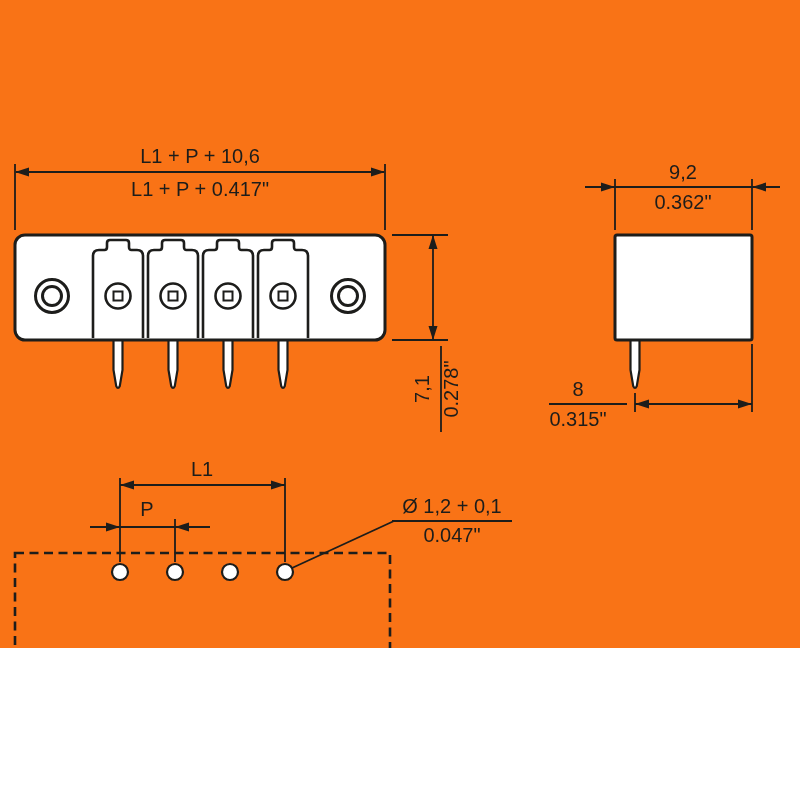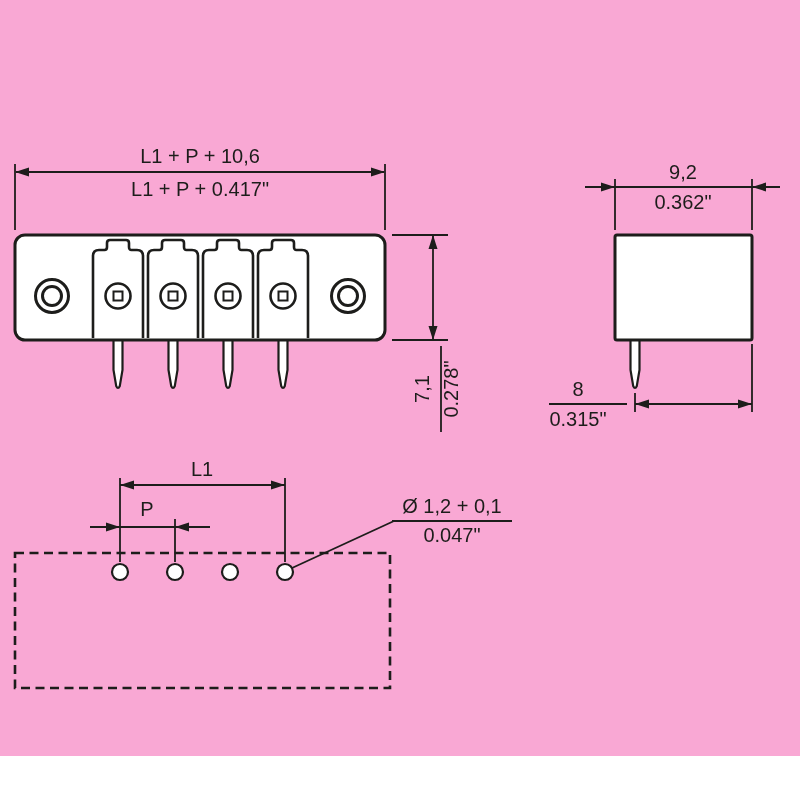--- a/index.html
+++ b/index.html
@@ -3,22 +3,22 @@
 <meta charset="utf-8">
 <style>
   html, body {
     margin: 0;
     padding: 0;
     background: #ffffff;
   }
   .canvas {
     position: relative;
     width: 800px;
-    height: 756px;
-    background: #f9a8d4;
+    height: 648px;
+    background: #f97316;
     font-family: "Liberation Sans", sans-serif;
     overflow: hidden;
   }
   svg {
     display: block;
   }
   text {
     font-family: "Liberation Sans", "DejaVu Sans", sans-serif;
     fill: #1d1d1b;
   }

